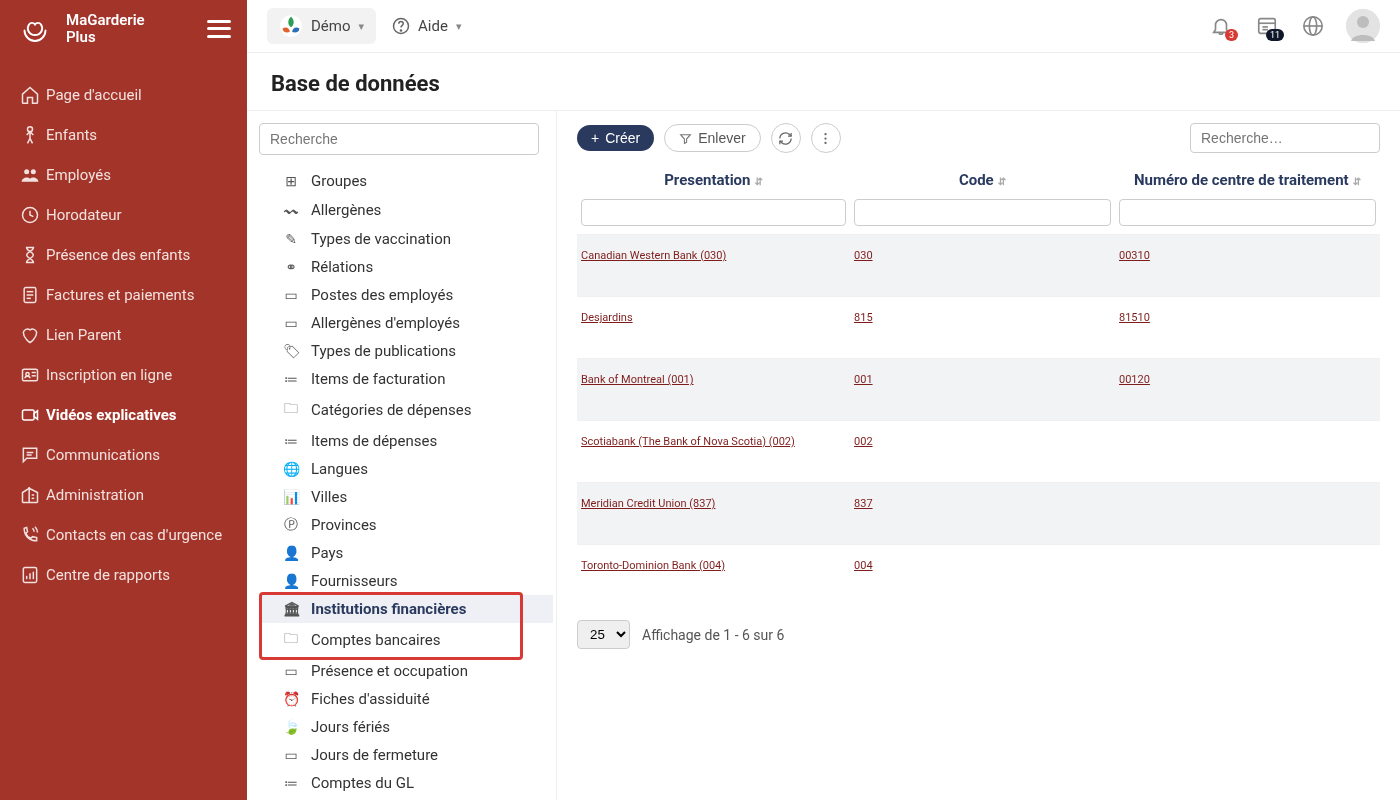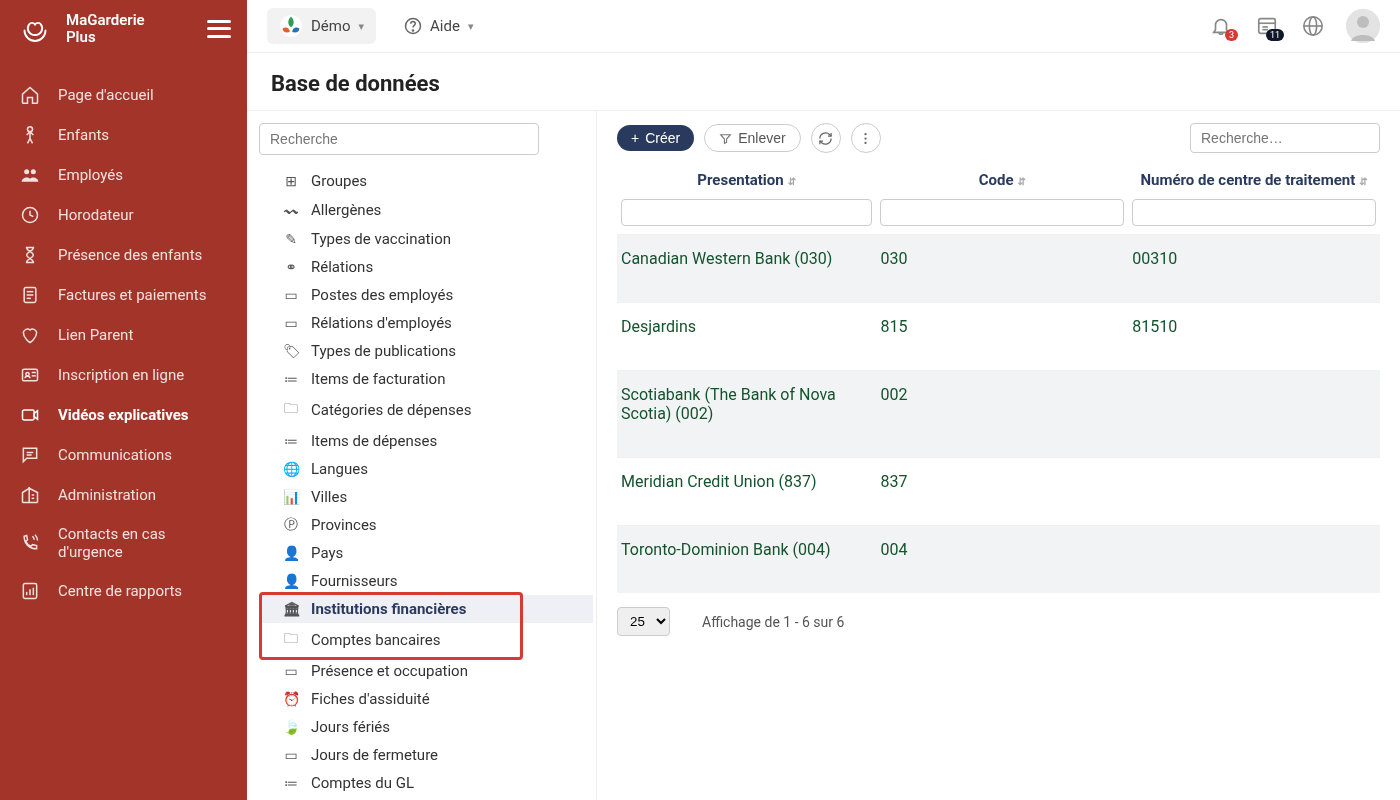--- a/index.html
+++ b/index.html
@@ -7,41 +7,41 @@
   .app { display: flex; width: 1400px; height: 800px; overflow: hidden; background:#fff;}
   
   .sidebar { width: 247px; background: #A2342A; color: #fff; display: flex; flex-direction: column; flex-shrink:0;}
   .sidebar-header { display: flex; align-items: center; justify-content: space-between; padding: 12px 16px 12px 20px; }
   .brand { display: flex; align-items: center; gap: 16px; }
   .brand-icon { width: 30px; height: 30px; }
   .brand-text { font-size: 15px; font-weight: 600; line-height: 1.1; }
   .hamburger { width: 24px; height: 18px; display: flex; flex-direction: column; justify-content: space-between; cursor:pointer;}
   .hamburger span { display:block; height:3px; background:#fff; border-radius:2px;}
   .nav { padding-top: 18px; }
-  .nav-item { display:flex; align-items:center; gap:16px; padding: 10px 20px; color:#f3e1df; cursor:pointer; }
+  .nav-item { display:flex; align-items:center; gap:4px; padding: 10px 20px; color:#f3e1df; cursor:pointer; }
   .nav-item.active { font-weight:700; color:#fff;}
   .nav-item .icon { width:22px; text-align:center; font-size:18px; flex-shrink:0;}
   .nav-item .label { font-size:15px; line-height:1.2;}
   
   .main { flex:1; display:flex; flex-direction:column; overflow:hidden;}
-  .topbar { display:flex; align-items:center; padding: 8px 20px; border-bottom:1px solid #eee; gap:16px;}
+  .topbar { display:flex; align-items:center; padding: 8px 20px; border-bottom:1px solid #eee; gap:4px;}
   .topbtn { display:flex; align-items:center; gap:8px; padding:6px 12px; border-radius:6px; cursor:pointer; font-size:15px; color:#444;}
   .topbtn.demo { background:#f2f2f2;}
   .demo-logo { width:24px; height:24px;}
   .chevron { font-size:11px; color:#888;}
   .topbar-right { margin-left:auto; display:flex; align-items:center; gap:20px;}
   .top-icon { position:relative; width:26px; height:26px; display:flex; align-items:center; justify-content:center; color:#888; cursor:pointer;}
   .badge-red { position:absolute; bottom:-2px; right:-4px; background:#d73a34; color:#fff; font-size:9px; border-radius:8px; padding:0 4px; line-height:12px; min-width:12px; text-align:center;}
   .badge-green { position:absolute; bottom:-2px; right:-4px; background:#0f172a; color:#fff; font-size:9px; border-radius:8px; padding:0 4px; line-height:12px; min-width:12px; text-align:center;}
   .avatar { width:34px; height:34px; border-radius:50%; background:#e3e3e3;}
   .page-title-wrap { padding: 18px 24px 14px; border-bottom:1px solid #eee;}
   .page-title { font-size:22px; font-weight:700; color:#222;}
   .content { display:flex; flex:1; overflow:hidden;}
   
-  .subside { width:350px; border-right:1px solid #eee; padding:12px 3px 0 12px; overflow-y:auto; flex-shrink:0;}
+  .subside { width:310px; border-right:1px solid #eee; padding:12px 3px 0 12px; overflow-y:auto; flex-shrink:0;}
   .search-box { width:280px; padding:7px 10px; border:1px solid #ccc; border-radius:4px; font-size:14px; color:#555;}
   .subnav { margin-top:12px; position:relative;}
   .subitem { display:flex; align-items:center; gap:12px; padding:5px 8px 5px 24px; color:#333; cursor:pointer; font-size:15px;}
   .subitem .subicon { width:16px; flex-shrink:0; text-align:center; color:#555; font-size:14px;}
   .subitem.active { background:#eef0f5; font-weight:700; color:#2a3a5f;}
   .red-frame { position:absolute; border:3px solid #d73a34; border-radius:4px; pointer-events:none; left:0; width:264px;}
   
   .data { flex:1; padding: 12px 20px; overflow:auto;}
   .toolbar { display:flex; align-items:center; gap:10px; margin-bottom:12px;}
   .btn { border-radius:16px; padding:5px 14px; font-size:14px; cursor:pointer; display:inline-flex; align-items:center; gap:6px;}
@@ -49,23 +49,23 @@
   .btn-outline { background:#fff; border:1px solid #ccc; color:#555;}
   .btn-circle { width:30px; height:30px; border-radius:50%; border:1px solid #ccc; background:#fff; display:flex; align-items:center; justify-content:center; color:#555; cursor:pointer;}
   .search-right { margin-left:auto;}
   .search-right input { width:190px; padding:6px 10px; border:1px solid #ccc; border-radius:4px; font-size:14px;}
   table.grid { width:100%; border-collapse:collapse; table-layout:fixed;}
   table.grid th { text-align:center; font-size:15px; font-weight:700; color:#2a3a5f; padding:6px 4px 6px 4px;}
   table.grid th .sort { font-size:10px; color:#aaa; margin-left:4px;}
   .filter-row td { padding:4px 4px 8px 4px;}
   .filter-row input { width:100%; padding:5px 6px; border:1px solid #ccc; border-radius:4px;}
   table.grid tbody.body tr { }
-  table.grid tbody.body td { padding:14px 6px 34px 4px; vertical-align:top; color:#14532d; font-size:16px; border-top:1px solid #f0f0f0;}
+  table.grid tbody.body td { padding:14px 6px 34px 4px; vertical-align:top; color:#7f1d1d; font-size:11px; border-top:1px solid #f0f0f0;text-decoration:underline;}
   table.grid tbody.body tr:nth-child(odd) td { background:#f2f3f5;}
-  .pager { display:flex; align-items:center; gap:32px; margin-top:14px;}
+  .pager { display:flex; align-items:center; gap:12px; margin-top:14px;}
   .pager select { padding:5px 8px; border:1px solid #ccc; border-radius:4px;}
   .pager .info { color:#555;}
   
   svg { display:block; }
 </style>
 </head>
 <body>
 
 <div class="app">
 
@@ -304,21 +304,21 @@
             <div class="subitem">
               <span class="subicon">⚭</span>
               <span>Rélations</span>
             </div>
             <div class="subitem">
               <span class="subicon">▭</span>
               <span>Postes des employés</span>
             </div>
             <div class="subitem">
               <span class="subicon">▭</span>
-              <span>Rélations d'employés</span>
+              <span>Allergènes d'employés</span>
             </div>
             <div class="subitem">
               <span class="subicon">🏷</span>
               <span>Types de publications</span>
             </div>
             <div class="subitem">
               <span class="subicon">≔</span>
               <span>Items de facturation</span>
             </div>
             <div class="subitem">
@@ -441,20 +441,25 @@
                 <td>Canadian Western Bank (030)</td>
                 <td>030</td>
                 <td>00310</td>
               </tr>
               <tr>
                 <td>Desjardins</td>
                 <td>815</td>
                 <td>81510</td>
               </tr>
               <tr>
+                <td>Bank of Montreal (001)</td>
+                <td>001</td>
+                <td>00120</td>
+              </tr>
+              <tr>
                 <td>Scotiabank (The Bank of Nova Scotia) (002)</td>
                 <td>002</td>
                 <td></td>
               </tr>
               <tr>
                 <td>Meridian Credit Union (837)</td>
                 <td>837</td>
                 <td></td>
               </tr>
               <tr>

